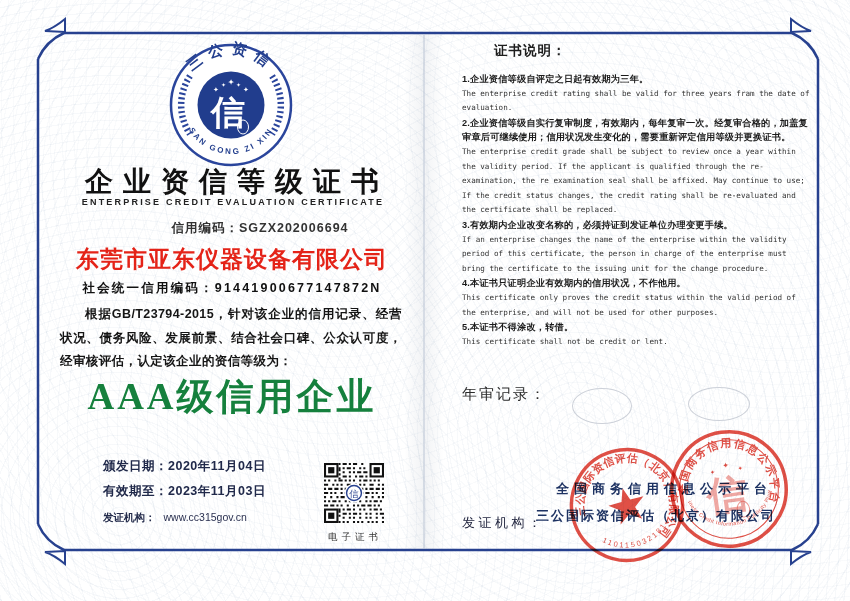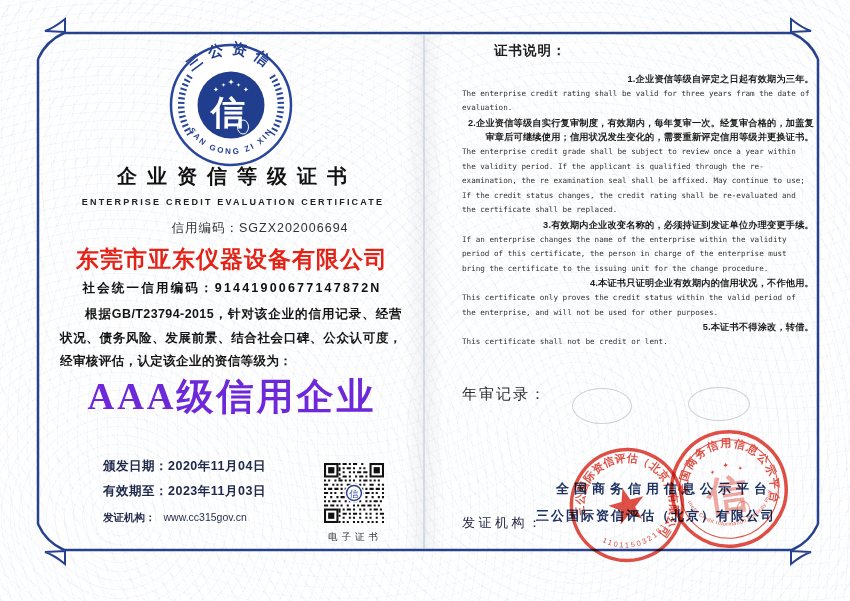--- a/index.html
+++ b/index.html
@@ -10,39 +10,39 @@
       repeating-radial-gradient(circle at 14% 86%, rgba(110,140,175,.055) 0 1.2px, transparent 1.2px 9px),
       repeating-radial-gradient(circle at 40% 30%, rgba(110,140,175,.04) 0 1.2px, transparent 1.2px 11px),
       repeating-radial-gradient(circle at 68% 72%, rgba(110,140,175,.05) 0 1.2px, transparent 1.2px 10px),
       repeating-radial-gradient(circle at 92% 18%, rgba(110,140,175,.04) 0 1.2px, transparent 1.2px 12px);}
   .fold-shade{position:absolute;left:404px;top:34px;width:40px;height:515px;pointer-events:none;
     background:linear-gradient(90deg,rgba(60,80,110,0) 0%,rgba(60,80,110,.07) 50%,rgba(60,80,110,0) 100%);}
   .abs{position:absolute;}
   .center{text-align:center;}
   
   .cert-title{left:40px;top:163px;width:384px;font-family:"Liberation Serif",serif;font-weight:900;
-    font-size:20px;letter-spacing:10px;color:#111;text-indent:10px;}
+    font-size:28px;letter-spacing:10px;color:#111;text-indent:10px;}
   .cert-title-en{left:40px;top:197px;width:384px;font-size:9px;font-weight:bold;letter-spacing:2.2px;color:#222;text-indent:2px;}
-  .credit-code{left:40px;top:220px;width:440px;font-size:12.5px;font-weight:normal;letter-spacing:1px;color:#333;}
+  .credit-code{left:40px;top:220px;width:440px;font-size:12.5px;font-weight:bold;letter-spacing:1px;color:#333;}
   .company{left:30px;top:244px;width:404px;font-size:23px;font-weight:bold;letter-spacing:1px;color:#e42318;}
   .uscc{left:30px;top:280px;width:404px;font-size:12.5px;font-weight:bold;letter-spacing:2.2px;color:#111;}
   .body-para{left:60px;top:303px;width:342px;font-size:12.5px;font-weight:bold;line-height:23.5px;
     color:#151515;text-indent:2em;letter-spacing:.4px;text-align:justify;}
   .rating{left:40px;top:372px;width:384px;font-family:"Liberation Serif",serif;font-weight:900;
-    font-size:37px;letter-spacing:3px;color:#6d28d9;}
+    font-size:37px;letter-spacing:3px;color:#15803d;}
   .date-row{left:103px;font-size:12.5px;font-weight:bold;color:#20294a;letter-spacing:.5px;}
   .query-row{left:103px;top:511px;font-size:10.5px;font-weight:bold;color:#242c4c;}
   .query-row .url{font-weight:normal;margin-left:8px;color:#2a3050;}
   .qr-wrap{left:324px;top:462px;width:60px;height:62px;}
   .qr-wrap svg{width:60px;height:62px;display:block;}
   .qr-caption{left:318px;top:531px;width:74px;font-size:9.5px;letter-spacing:4px;color:#333;text-align:center;}
   
   .rp-heading{left:462px;top:42px;font-size:13.5px;font-weight:bold;letter-spacing:1px;color:#1d1d1d;margin-left:32px;}
   .instructions{left:462px;top:72px;width:352px;}
-  .instr-zh{font-size:9.2px;font-weight:bold;color:#1b1b1b;line-height:14.6px;letter-spacing:.2px;text-align:right;}
+  .instr-zh{font-size:9.2px;font-weight:bold;color:#1b1b1b;line-height:14.6px;letter-spacing:.2px;}
   .instr-en{font-family:"DejaVu Sans Mono",monospace;font-size:7.6px;color:#333;line-height:14.6px;}
   .annual-label{left:462px;top:385px;font-size:15px;letter-spacing:2px;color:#2a2a2a;}
   .oval{border:1px solid #cdd1d9;border-radius:50%;background:transparent;}
   .oval1{left:572px;top:388px;width:58px;height:34px;}
   .oval2{left:688px;top:387px;width:60px;height:32px;}
   .issuer-label{left:462px;top:514px;font-size:13px;letter-spacing:3.5px;color:#22263f;}
   .issuer-line1{left:556px;top:480px;font-size:13px;font-weight:bold;letter-spacing:5px;color:#1d3262;}
   .issuer-line2{left:536px;top:507px;font-size:13px;font-weight:bold;letter-spacing:2px;color:#1d3262;}
   .stamp{mix-blend-mode:multiply;opacity:.88;}
   .stamp-left{left:562px;top:440px;width:130px;height:130px;transform:rotate(-15deg);}

